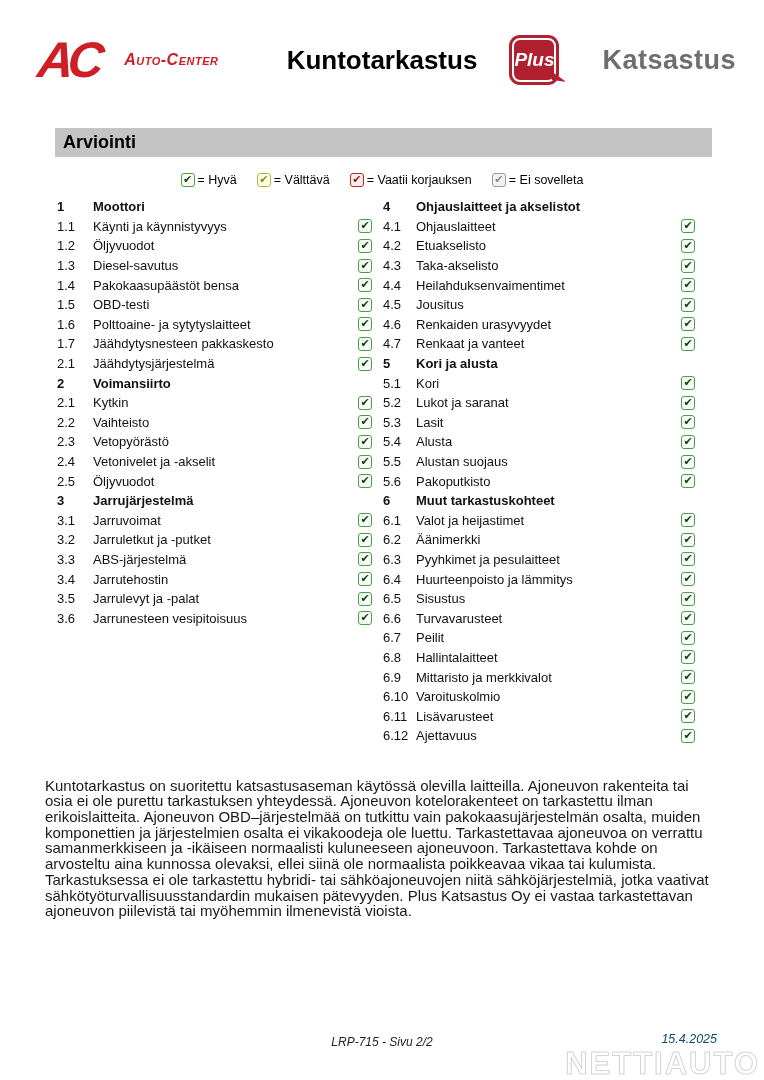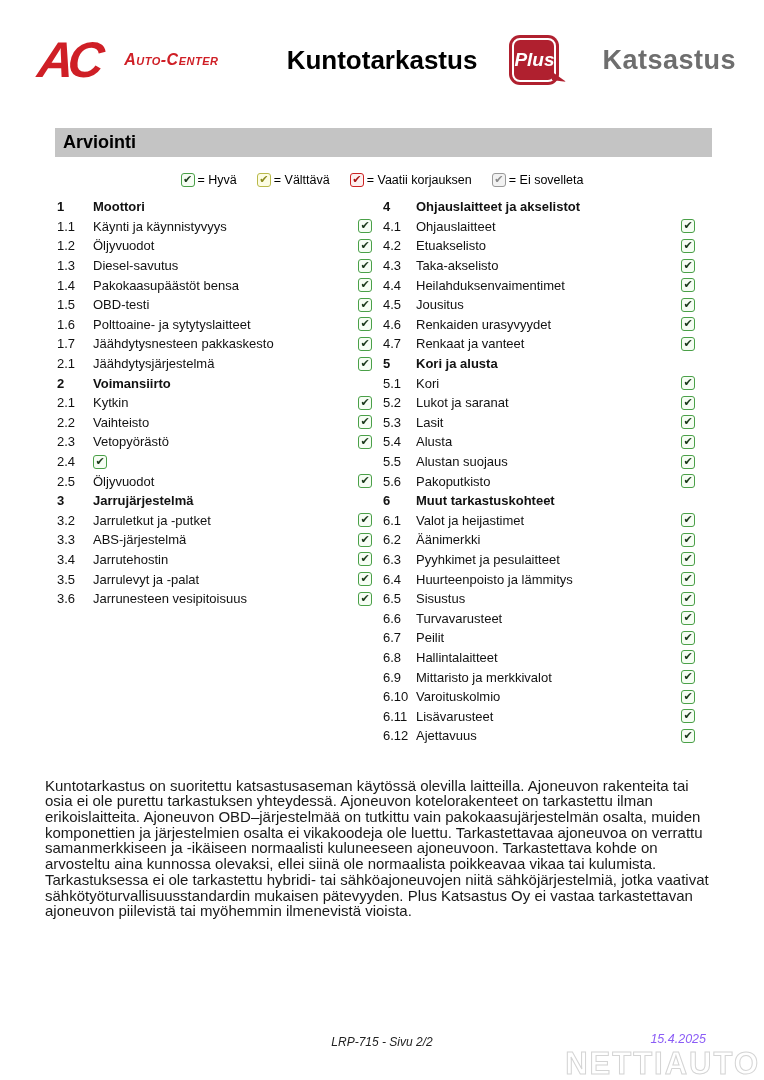--- a/index.html
+++ b/index.html
@@ -80,21 +80,21 @@
   .disclaimer {
     margin:32px 54px 0 45px; font-size:15px; line-height:15.7px; color:#1a1a1a;
   }
 
   
   .page-ref {
     position:absolute; top:1035px; left:0; right:0; text-align:center;
     font-size:12px; font-style:italic; color:#222;
   }
   .report-date {
-    position:absolute; top:1032px; right:58px; font-size:12.5px; font-style:italic; color:#8b5cf6;
+    position:absolute; top:1032px; right:47px; font-size:12.5px; font-style:italic; color:#0c4a6e;
   }
   .watermark {
     position:absolute; top:1046px; right:4px;
     font-size:31px; font-weight:bold; letter-spacing:2px; text-transform:uppercase;
     color:transparent; -webkit-text-stroke:1px #d4d4d4;
   }
 </style>
 </head>
 <body>
 
@@ -200,31 +200,37 @@
     <span class="label">Vaihteisto</span>
     <span class="cb cb-good"></span>
   </div>
         <div class="row">
     <span class="num">2.3</span>
     <span class="label">Vetopyörästö</span>
     <span class="cb cb-good"></span>
   </div>
         <div class="row">
     <span class="num">2.4</span>
+    <span class="label">Vetonivelet ja -akselit</span>
     <span class="cb cb-good"></span>
   </div>
         <div class="row">
     <span class="num">2.5</span>
     <span class="label">Öljyvuodot</span>
     <span class="cb cb-good"></span>
   </div>
         <div class="row header">
     <span class="num">3</span>
     <span class="label">Jarrujärjestelmä</span>
 
+  </div>
+        <div class="row">
+    <span class="num">3.1</span>
+    <span class="label">Jarruvoimat</span>
+    <span class="cb cb-good"></span>
   </div>
         <div class="row">
     <span class="num">3.2</span>
     <span class="label">Jarruletkut ja -putket</span>
     <span class="cb cb-good"></span>
   </div>
         <div class="row">
     <span class="num">3.3</span>
     <span class="label">ABS-järjestelmä</span>
     <span class="cb cb-good"></span>

